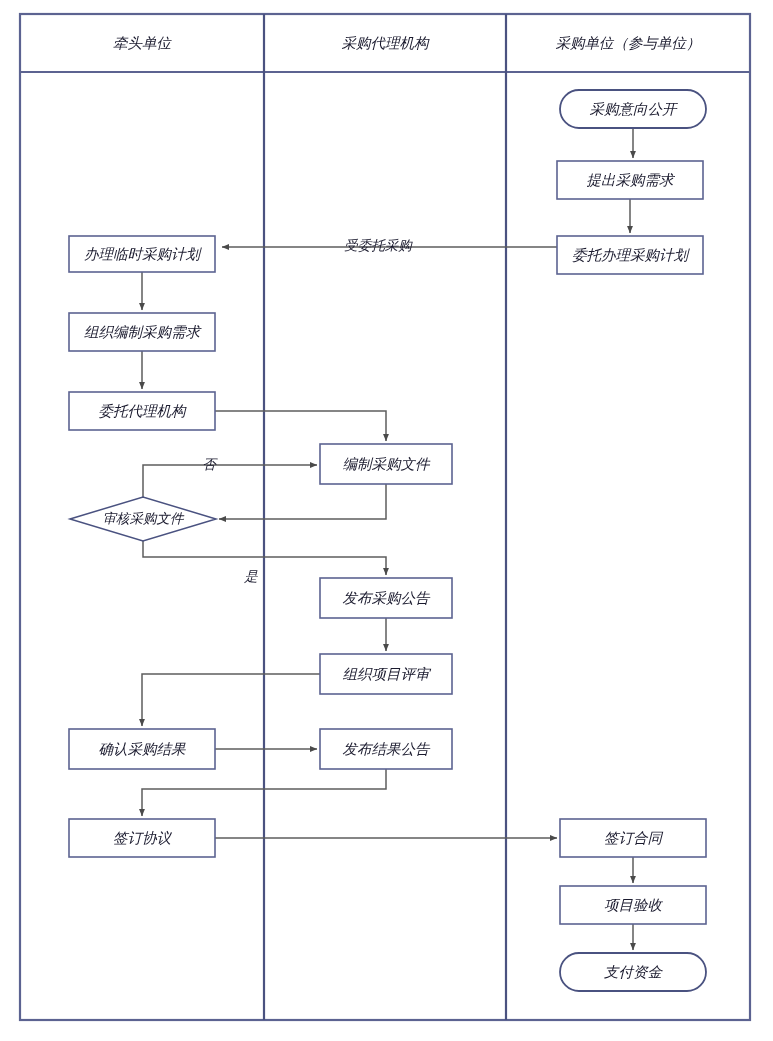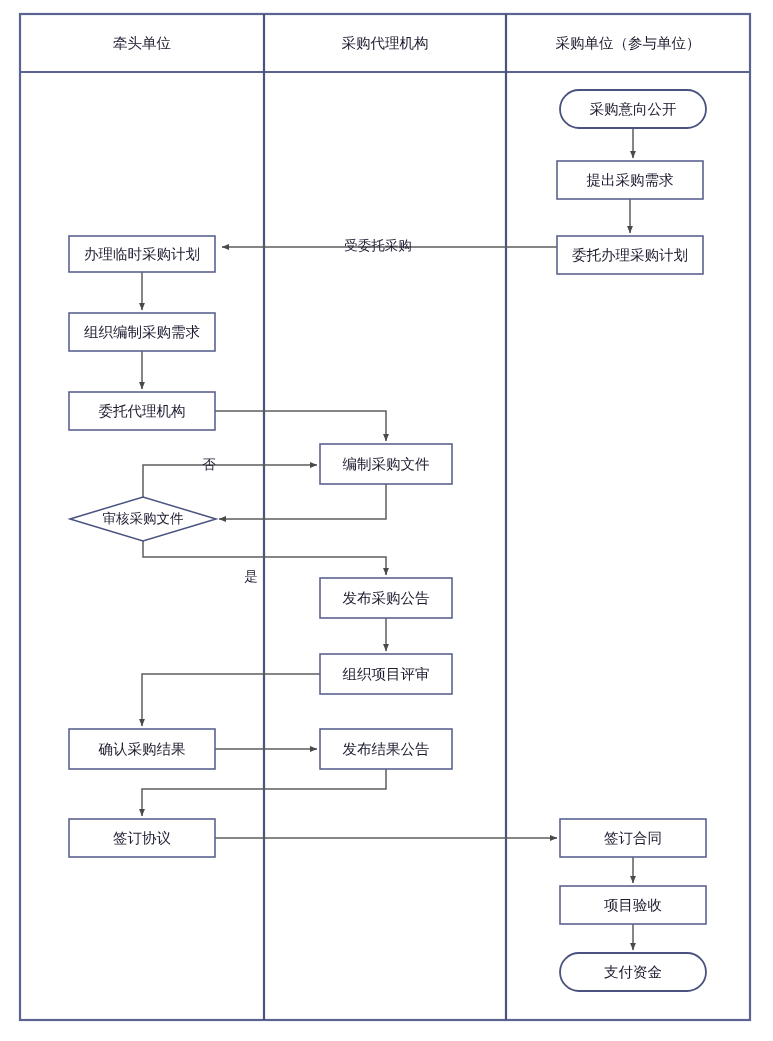--- a/index.html
+++ b/index.html
@@ -10,20 +10,21 @@
   body {
     width: 773px;
     height: 1041px;
     font-family: "Liberation Sans", "DejaVu Sans", sans-serif;
     overflow: hidden;
   }
   #chart-root {
     position: relative;
     width: 773px;
     height: 1041px;
+    font-style: italic;
   }
   svg.flow {
     display: block;
     width: 773px;
     height: 1041px;
   }
   .frame-line {
     fill: none;
     stroke: #5c6391;
     stroke-width: 2.2;

